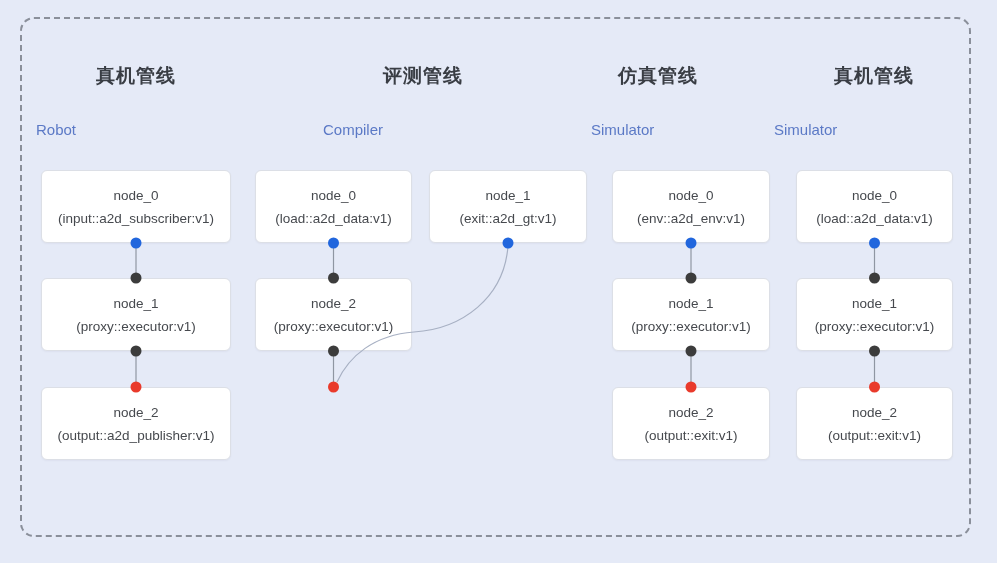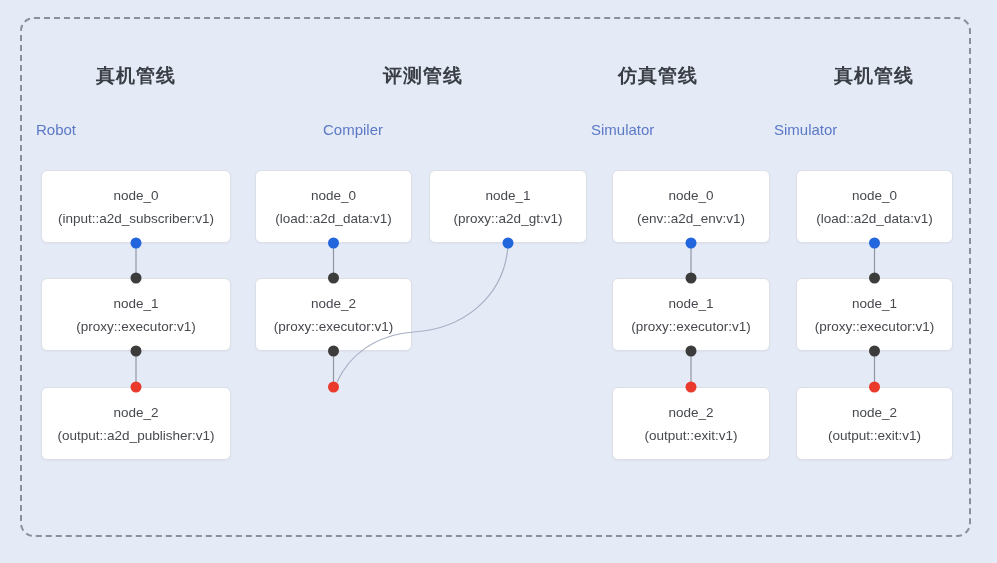--- a/index.html
+++ b/index.html
@@ -57,21 +57,21 @@
     <div class="nname">node_2</div>
     <div class="ntype">(output::a2d_publisher:v1)</div>
   </div>
 
   <div class="node" style="left:255px;top:170px;width:157px">
     <div class="nname">node_0</div>
     <div class="ntype">(load::a2d_data:v1)</div>
   </div>
   <div class="node" style="left:429px;top:170px;width:158px">
     <div class="nname">node_1</div>
-    <div class="ntype">(proxy::a2d_gt:v1)</div>
+    <div class="ntype">(exit::a2d_gt:v1)</div>
   </div>
   <div class="node" style="left:255px;top:278px;width:157px">
     <div class="nname">node_2</div>
     <div class="ntype">(proxy::executor:v1)</div>
   </div>
 
   <div class="node" style="left:612px;top:170px;width:158px">
     <div class="nname">node_0</div>
     <div class="ntype">(env::a2d_env:v1)</div>
   </div>

